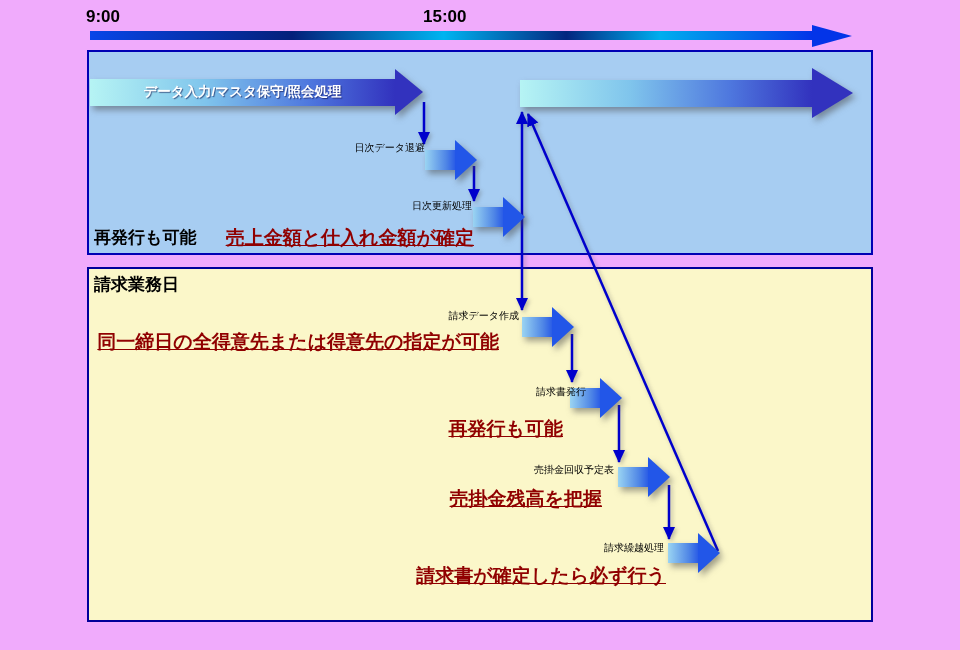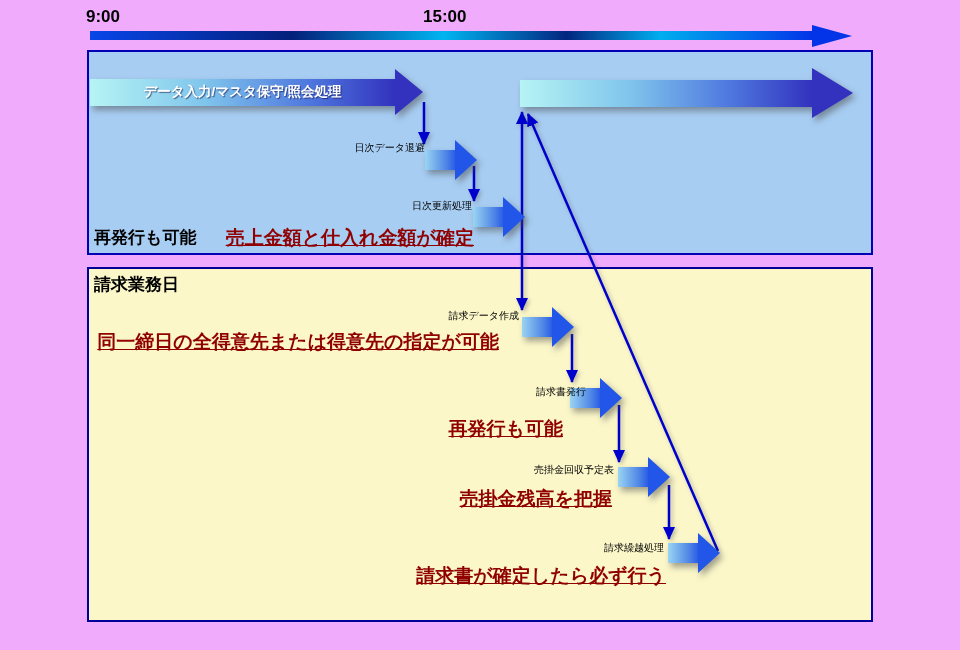--- a/index.html
+++ b/index.html
@@ -58,21 +58,21 @@
   
   .step-label{position:absolute;font-weight:normal;font-size:10px;color:#000;
      white-space:nowrap;z-index:4;text-align:right;}
   .step-note{position:absolute;font-family:"Liberation Serif","DejaVu Serif",serif;
      font-weight:bold;font-size:19px;color:#900000;text-decoration:underline;
      white-space:nowrap;z-index:4;text-align:right;}
   .lbl1{right:535px;top:141px;}  .note1{right:533px;top:160px;}
   .lbl2{right:488px;top:199px;}  .note2{right:486px;top:217px;margin-top:8px;}
   .lbl3{right:441px;top:309px;}  .note3{right:461px;top:329px;}
   .lbl4{right:374px;top:385px;}  .note4{right:397px;top:404px;margin-top:12px;}
-  .lbl5{right:346px;top:463px;margin-left:48px;}  .note5{right:348px;top:486px;}
+  .lbl5{right:346px;top:463px;margin-left:48px;}  .note5{right:358px;top:486px;}
   .lbl6{right:296px;top:541px;}  .note6{right:294px;top:563px;}
 </style>
 </head>
 <body>
 
 <div class="canvas">
 
   <div class="time-label t900">9:00</div>
   <div class="time-label t1500">15:00</div>
   <div class="tl-bar"></div>

